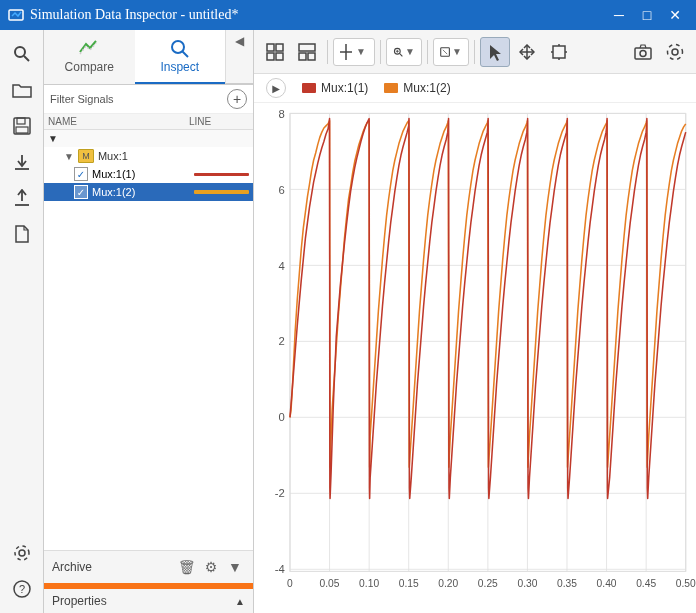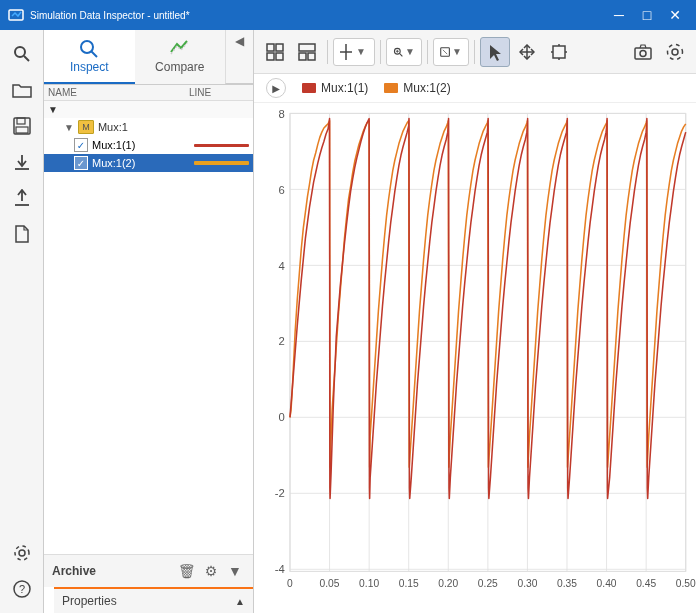--- a/index.html
+++ b/index.html
@@ -10,21 +10,21 @@
       background: #1a6bc4;
       color: white;
       height: 30px;
       display: flex;
       align-items: center;
       padding: 0 8px;
       font-size: 12px;
       user-select: none;
     }
     .title-bar-icon { width: 16px; height: 16px; margin-right: 6px; }
-    .title-bar-text { flex: 1; font-size: 10px; }
+    .title-bar-text { flex: 1; font-size: 14px; font-family: Liberation Serif, serif; }
     .title-bar-controls { display: flex; gap: 2px; }
     .title-bar-btn {
       width: 26px; height: 20px; background: transparent; border: none; color: white;
       cursor: pointer; display: flex; align-items: center; justify-content: center; font-size: 14px;
     }
 
     
     .app-body { display: flex; height: calc(613px - 30px); }
 
     
@@ -148,36 +148,35 @@
     .archive-bar {
       padding: 6px 8px;
       font-size: 12px;
       color: #444;
       border-top: 1px solid #ddd;
       display: flex;
       align-items: center;
       gap: 4px;
       background: #f5f5f5;
     }
-    .archive-bar-title { flex: 1; font-weight: 700; }
+    .archive-bar-title { flex: 1; font-weight: 400; }
     .archive-icon-btn {
       width: 20px; height: 20px; background: transparent; border: none; cursor: pointer;
       display: flex; align-items: center; justify-content: center; color: #666; font-size: 14px;
     }
 
     
     .properties-bar {
       padding: 5px 8px;
       font-size: 12px;
       color: #444;
-      border-top: 2px solid #f97316;
+      border-top: 6px solid #f97316;
       display: flex;
       align-items: center;
       background: #f5f5f5;
-      margin-left: 10px;
     }
     .properties-title { flex: 1; }
     .chevron { font-size: 10px; }
 
     
     .chart-area {
       flex: 1;
       display: flex;
       flex-direction: column;
       background: #fff;
@@ -294,39 +293,43 @@
       <svg width="18" height="18" viewBox="0 0 18 18">
         <circle cx="9" cy="9" r="8" fill="none" stroke="#444" stroke-width="1.5"></circle>
         <text x="9" y="13" text-anchor="middle" font-size="11" fill="#444">?</text>
       </svg>
     </button>
   </div>
 
   <div class="left-panel">
 
     <div class="tab-bar">
+      <div class="tab">
+        <svg width="22" height="20" viewBox="0 0 22 20">
+          <polyline points="2,14 8,6 12,10 18,3" fill="none" stroke="#4a4" stroke-width="2"></polyline>
+          <polyline points="2,16 8,8 12,12 18,5" fill="none" stroke="#ccc" stroke-width="1.5" stroke-dasharray="2,2"></polyline>
+        </svg>
+        <span>Compare</span>
+      </div>
       <div class="tab active">
         <svg width="22" height="20" viewBox="0 0 22 20">
           <circle cx="9" cy="9" r="6" fill="none" stroke="#1a6bc4" stroke-width="2"></circle>
           <line x1="13" y1="13" x2="19" y2="19" stroke="#1a6bc4" stroke-width="2"></line>
         </svg>
         <span>Inspect</span>
       </div>
-      <div class="tab">
-        <svg width="22" height="20" viewBox="0 0 22 20">
-          <polyline points="2,14 8,6 12,10 18,3" fill="none" stroke="#4a4" stroke-width="2"></polyline>
-          <polyline points="2,16 8,8 12,12 18,5" fill="none" stroke="#ccc" stroke-width="1.5" stroke-dasharray="2,2"></polyline>
-        </svg>
-        <span>Compare</span>
-      </div>
       <div style="width:28px; border-bottom: 1px solid #ccc; border-left: 1px solid #ddd; cursor: pointer; display: flex; align-items: flex-start; justify-content: center; padding-top: 4px;">
         <span style="font-size:12px; color:#666;">◀</span>
       </div>
     </div>
 
+    <div class="filter-signals">
+      <span>Filter Signals</span>
+      <button class="add-btn">+</button>
+    </div>
 
     <div class="signals-header">
       <span class="col-name">NAME</span>
       <span class="col-line">LINE</span>
     </div>
 
     <div class="signals-panel">
 
       <div class="run-row">
         <span style="font-size:10px;">▼</span>

